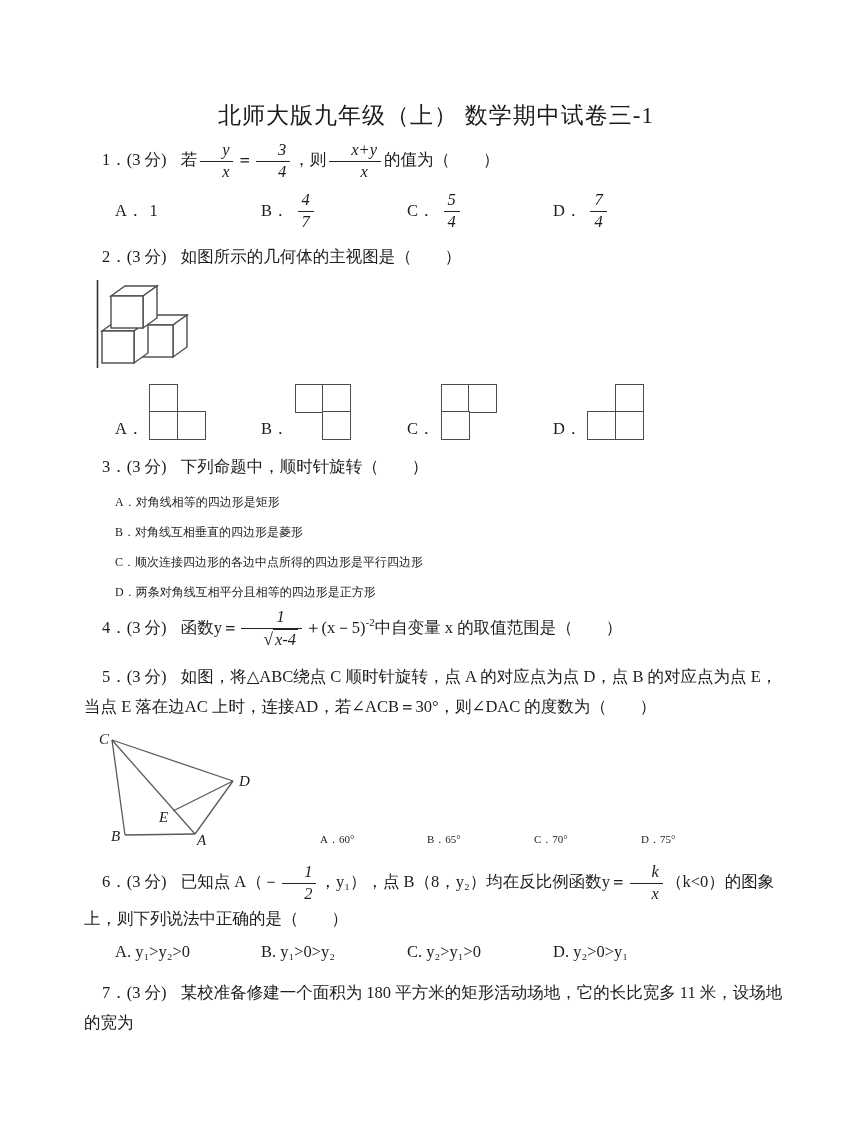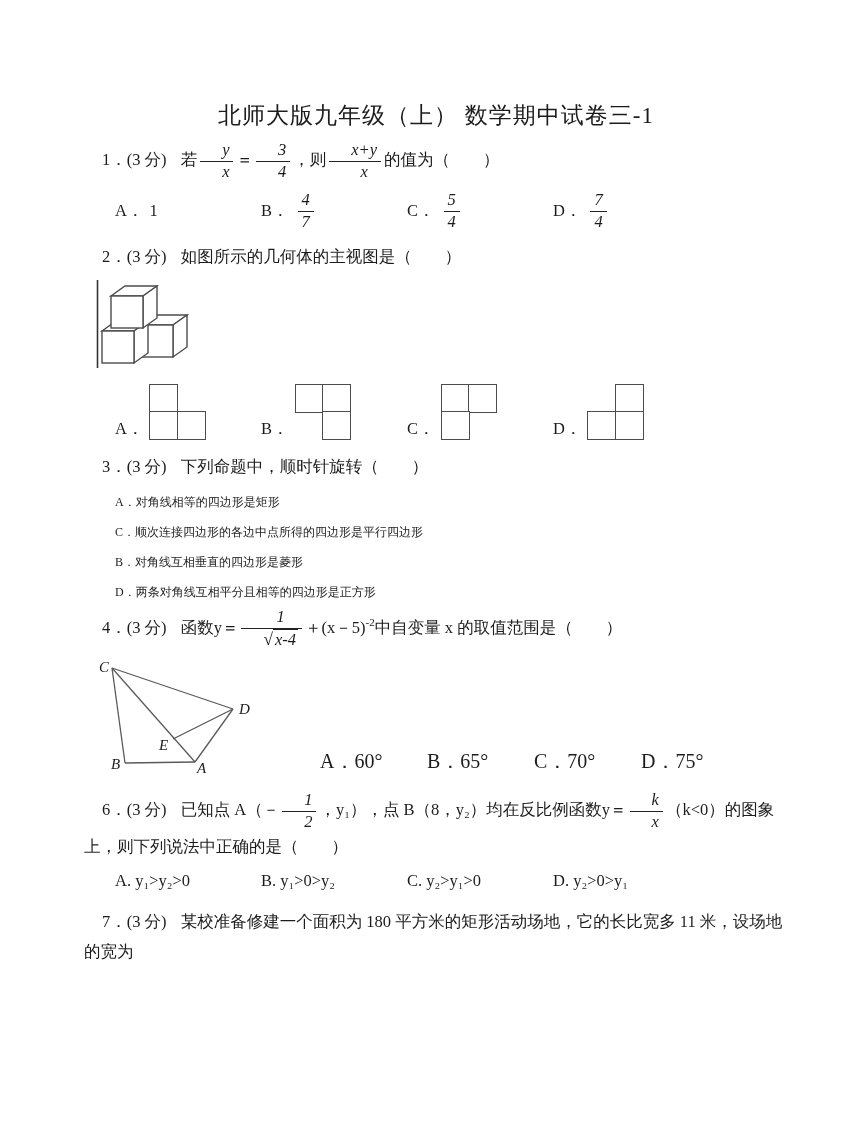--- a/index.html
+++ b/index.html
@@ -42,21 +42,21 @@
   .fig3d{margin:6px 0 0 12px;}
   .opts-fig{display:flex;padding-left:31px;margin-top:10px;align-items:flex-end;font-size:16.5px;}
   .opts-fig .opt{width:146px;display:flex;align-items:flex-end;}
   .opts-fig .opt:last-child{width:auto;}
   .opts-fig .opt-letter{margin:0 6px 2px 0;}
   .tromino{position:relative;width:60px;height:58px;display:inline-block;}
   .cell{position:absolute;width:29px;height:29px;border:1.5px solid #4c4c4c;box-sizing:border-box;background:#fff;}
   .r0{top:0;} .r1{top:27.5px;} .c0{left:0;} .c1{left:27.5px;}
   
   .fig5row{display:flex;align-items:flex-end;margin:6px 0 0 1px;}
-  .opts-q5{display:flex;font-size:20px;margin:0 0 6px 50px;}
+  .opts-q5{display:flex;font-size:11px;margin:0 0 6px 50px;}
   .opts-q5 .opt{width:107px;}
   .opts-q5 .opt:last-child{width:auto;}
   svg text{font-family:"Liberation Serif","DejaVu Serif",serif;font-style:italic;font-size:15px;fill:#1c1c1c;}
   svg .face{stroke:#4c4c4c;stroke-width:1.4;fill:#ffffff;}
   svg .scanline{stroke:#333;stroke-width:1.6;}
   svg .seg{stroke:#5a5a5a;stroke-width:1.3;fill:none;}
 </style>
 </head>
 <body>
 
@@ -168,35 +168,38 @@
           </span>
       </span>
     </div>
   </div>
 
   <div style="margin-top:6px;">
     <p class="stem">
       <span class="qlabel">3．(3 分)</span><span>下列命题中，顺时针旋转（　　）</span>
     </p>
     <div class="optline">A．对角线相等的四边形是矩形</div>
+    <div class="optline">B．对角线互相垂直的四边形是菱形</div>
     <div class="optline">C．顺次连接四边形的各边中点所得的四边形是平行四边形</div>
-    <div class="optline">B．对角线互相垂直的四边形是菱形</div>
     <div class="optline">D．两条对角线互相平分且相等的四边形是正方形</div>
   </div>
 
   <div>
     <p class="stem" style="margin-top:7px;">
       <span class="qlabel">4．(3 分)</span><span>函数y＝</span><span class="frac">
           <span class="num">1</span>
           <span class="den den-sqrt"><span class="rad">√</span><span class="radicand">x-4</span></span>
         </span><span>＋(x－5)</span><sup class="exp">-2</sup><span>中自变量 x 的取值范围是（　　）</span>
     </p>
   </div>
 
   <div>
+    <p class="stem" style="margin-top:12px;">
+      <span class="qlabel">5．(3 分)</span><span>如图，将△ABC绕点 C 顺时针旋转，点 A 的对应点为点 D，点 B 的对应点为点 E，当点 E 落在边AC 上时，连接AD，若∠ACB＝30°，则∠DAC 的度数为（　　）</span>
+    </p>
     <div class="fig5row">
       <svg width="185" height="125" viewBox="0 0 185 125">
         <line class="seg" x1="27" y1="12" x2="40" y2="107"></line>
         <line class="seg" x1="40" y1="107" x2="110" y2="106"></line>
         <line class="seg" x1="27" y1="12" x2="110" y2="106"></line>
         <line class="seg" x1="27" y1="12" x2="148" y2="53"></line>
         <line class="seg" x1="148" y1="53" x2="110" y2="106"></line>
         <line class="seg" x1="148" y1="53" x2="88" y2="83"></line>
         <text x="14" y="16">C</text>
         <text x="26" y="113">B</text>

